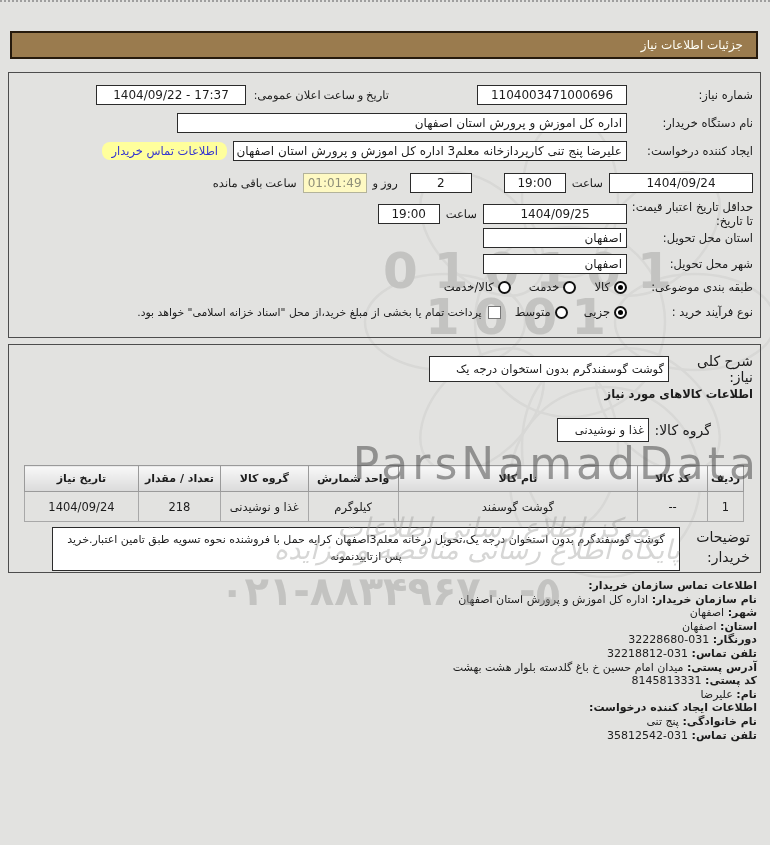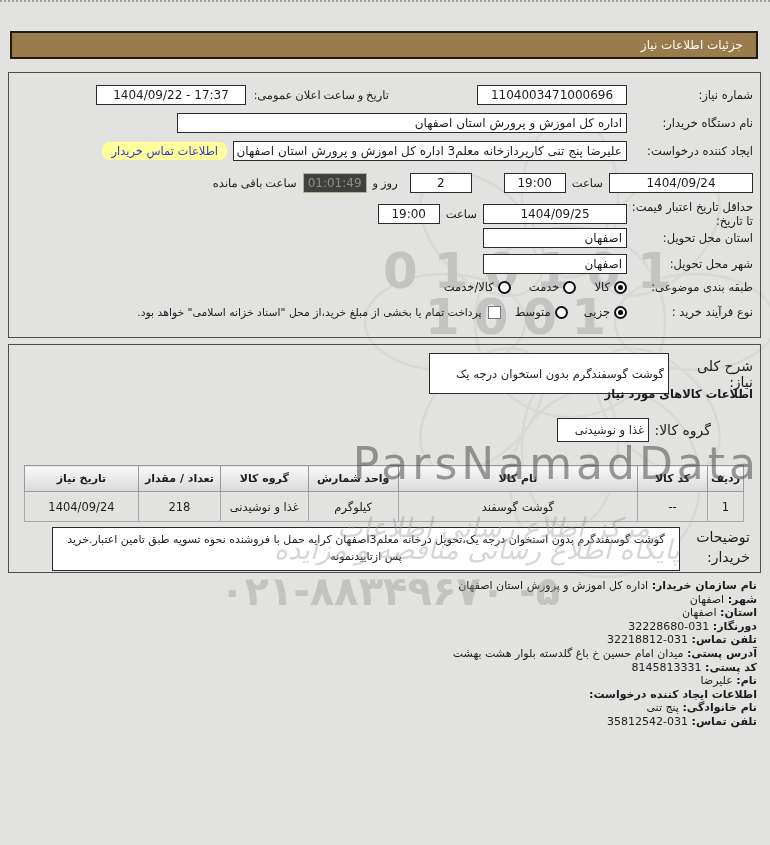--- a/index.html
+++ b/index.html
@@ -47,21 +47,21 @@
   .lbl2 { font-weight:normal; font-size:14px; }
   .ibox {
     background:#fff; border:1px solid #2b2b2b; height:20px; flex:none;
     display:flex; align-items:center; font-size:12px; overflow:hidden;
     padding:0 4px; white-space:nowrap;
   }
   .center { justify-content:center; }
   .ltr { direction:ltr; unicode-bidi:embed; }
   .plain { font-size:11.5px; flex:none;font-family:Liberation Serif, serif; }
   .count {
-    width:64px; height:20px; flex:none; background:#404040; border:1px solid #b3b39b;
+    width:64px; height:20px; flex:none; background:#fef9c3; border:1px solid #b3b39b;
     color:#8f8f79; font-size:12px; display:flex; align-items:center; justify-content:center;
     direction:ltr;
   }
   .contact-link {
     background:#ffff9c; color:#3535cf; font-size:11.5px; padding:2px 9px;
     flex:none; cursor:pointer;border-radius:8px;
   }
   .radio {
     width:13px; height:13px; flex:none; border:2px solid #111; border-radius:50%;
     background:#fff; position:relative; margin-left:4px;
@@ -189,21 +189,21 @@
       <span class="optlbl">متوسط</span>
       <span class="chk" style="margin-right:14px;"></span>
       <span class="optlbl" style="font-size:10.8px;">پرداخت تمام یا بخشی از مبلغ خرید،از محل "اسناد خزانه اسلامی" خواهد بود.</span>
     </div>
   </div>
 
   <div class="box box2">
 
     <div class="frow" style="top:8px;">
       <span class="lbl2" style="width:80px; flex:none;">شرح کلی نیاز:</span>
-      <div class="ibox" style="width:240px; height:41px; margin-right:4px; font-size:11.5px;">گوشت گوسفندگرم بدون استخوان درجه یک</div>
+      <div class="ibox" style="width:240px; height:26px; margin-right:4px; font-size:11.5px;">گوشت گوسفندگرم بدون استخوان درجه یک</div>
     </div>
 
     <div class="sec-head">اطلاعات کالاهای مورد نیاز</div>
 
     <div class="frow" style="top:73px;">
       <span class="lbl2" style="width:58px; flex:none; margin-right:42px;">گروه کالا:</span>
       <div class="ibox" style="width:92px; height:24px; margin-right:4px; font-size:11.5px;">غذا و نوشیدنی</div>
     </div>
 
     <table class="gtable">
@@ -240,20 +240,21 @@
       </tbody>
     </table>
 
     <div class="frow" style="top:182px; right:10px; align-items:flex-start;">
       <span class="lbl2" style="width:64px; flex:none; line-height:1.45;">توضیحات خریدار:</span>
       <div class="notes-box" style="margin-right:6px;">گوشت گوسفندگرم بدون استخوان درجه یک،تحویل درخانه معلم3اصفهان کرایه حمل با فروشنده نحوه تسویه طبق تامین اعتبار.خرید پس ازتاییدنمونه</div>
     </div>
   </div>
 
   <div class="contact">
+    <div><span class="b">اطلاعات تماس سازمان خریدار:</span></div>
     <div><span class="b">نام سازمان خریدار:</span> <span>اداره کل اموزش و پرورش استان اصفهان</span></div>
     <div><span class="b">شهر:</span> <span>اصفهان</span></div>
     <div><span class="b">استان:</span> <span>اصفهان</span></div>
     <div><span class="b">دورنگار:</span> <span class="ltr">32228680-031</span></div>
     <div><span class="b">تلفن تماس:</span> <span class="ltr">32218812-031</span></div>
     <div><span class="b">آدرس پستی:</span> <span>میدان امام حسین خ باغ گلدسته بلوار هشت بهشت</span></div>
     <div><span class="b">کد پستی:</span> <span class="ltr">8145813331</span></div>
     <div><span class="b">نام:</span> <span>علیرضا</span></div>
     <div><span class="b">اطلاعات ایجاد کننده درخواست:</span></div>
     <div><span class="b">نام خانوادگی:</span> <span>پنج تنی</span></div>

